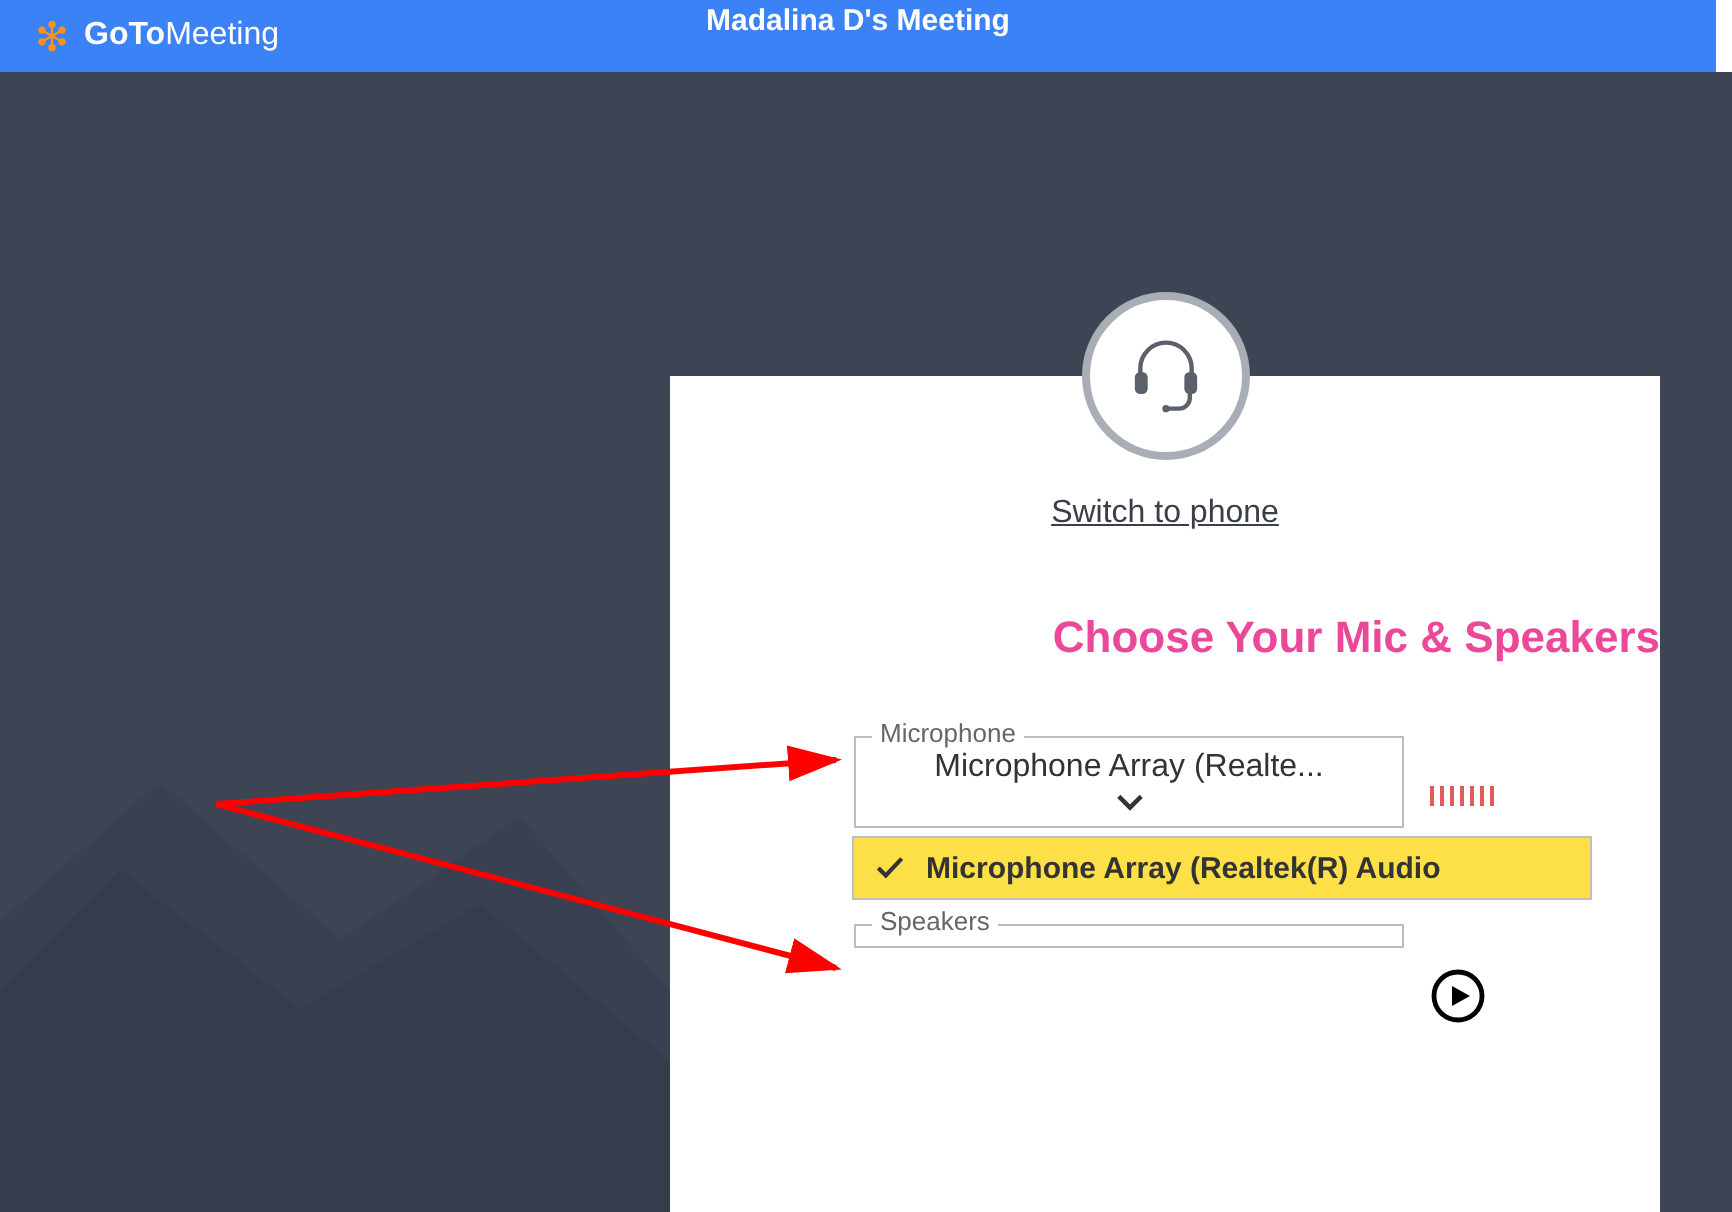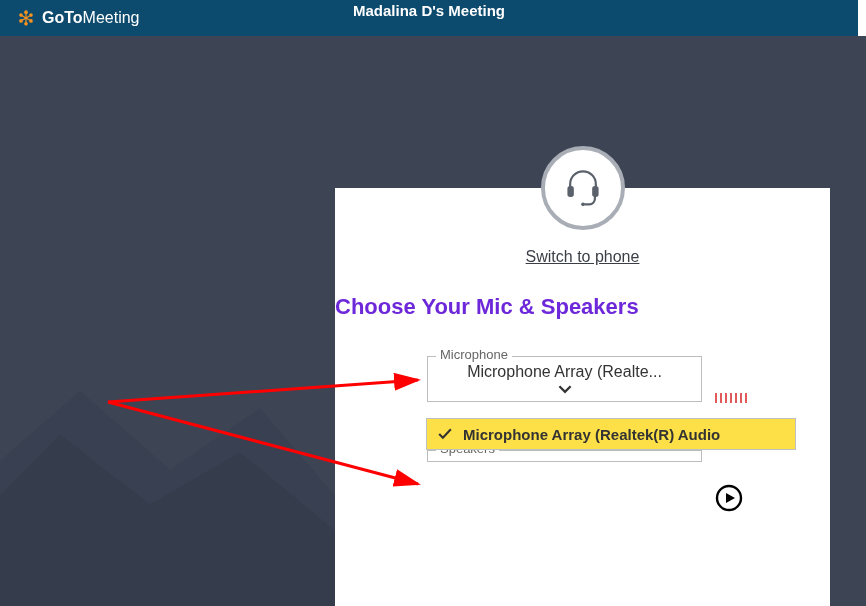--- a/index.html
+++ b/index.html
@@ -1,21 +1,21 @@
 <!DOCTYPE html>
 <html><head>
 <meta charset="utf-8">
 <style>
   * { box-sizing: border-box; margin: 0; padding: 0; }
   html, body { width: 866px; height: 606px; overflow: hidden; font-family: Arial, Helvetica, sans-serif; }
   body { position: relative; }
 
   .header {
     position: absolute; top: 0; left: 0; right: 8px; height: 36px;
-    background: #0c4a6e; display: flex; align-items: center; color: #fff;
+    background: #3b82f6; display: flex; align-items: center; color: #fff;
     padding: 0 16px;
   }
   .brand { display: flex; align-items: center; gap: 6px; }
   .brand-logo { width: 20px; height: 20px; display:flex; align-items:center; justify-content:center; }
   .brand-text { font-size: 16px; color: #fff; }
   .brand-text .light { font-weight: 300; }
   .brand-text .bold { font-weight: 700; }
   .meeting-title {
     position: absolute; left: 0; right: 0; top: 0; height: 20px;
     display: flex; align-items: center; justify-content: center;
@@ -47,22 +47,22 @@
     background: #fff; border: 4px solid #a9aeb6;
     display: flex; align-items: center; justify-content: center;
   }
 
   .switch-link {
     display: block; text-align: center; color: #3a3f47; font-size: 16px;
     text-decoration: underline; cursor: pointer;
   }
 
   .heading {
-    text-align: left; font-size: 22px; font-weight: 700; color: #6d28d9;
-    margin-top: 28px;
+    text-align: right; font-size: 22px; font-weight: 700; color: #ec4899;
+    margin-top: 40px;
   }
 
   .fieldset {
     position: relative;
     border: 1px solid #bdbdbd;
     margin: 24px 38px 0 92px;
     padding: 6px 8px 4px 8px;
     width: 275px;
   }
   .fieldset.mic { margin-top: 36px; }

